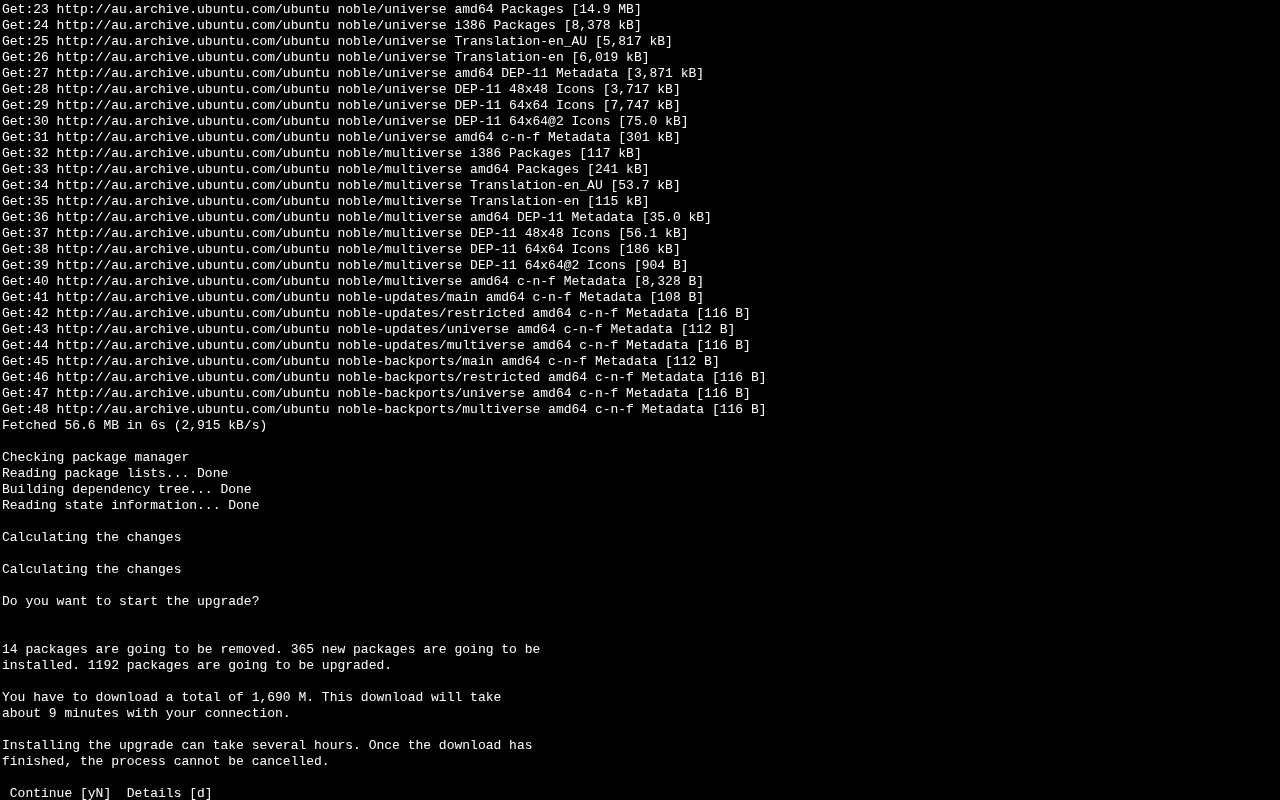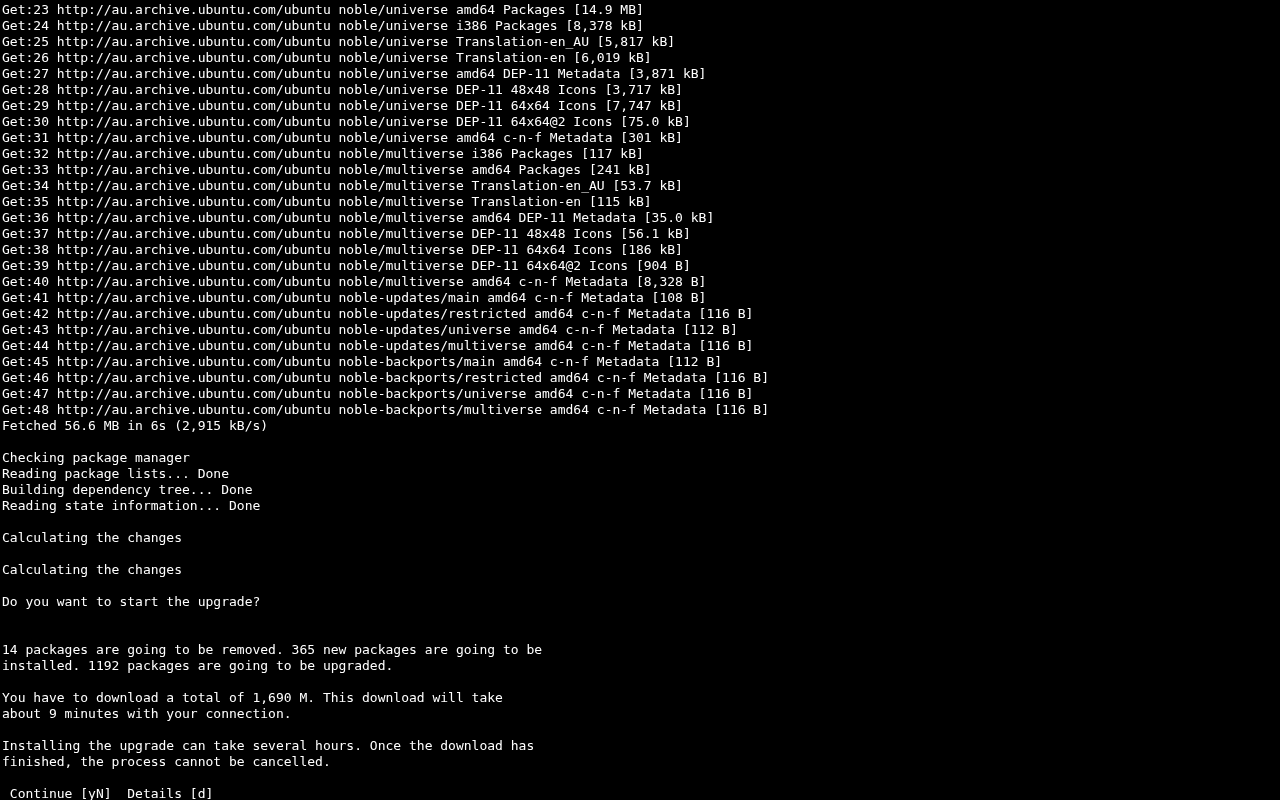--- a/index.html
+++ b/index.html
@@ -13,18 +13,18 @@
   pre.terminal {
     margin: 0;
     padding: 2px 0 0 2px;
     font-family: "DejaVu Sans Mono", "Liberation Mono", Consolas, monospace;
     font-size: 13px;
     line-height: 16px;
     color: #fff;
     white-space: pre;
     letter-spacing: 0;
   }
-  .line { display: block; }
+  .line { display: block; font-family: Liberation Mono, monospace; }
 </style>
 </head>
 <body>
 
 <pre class="terminal" id="term"><span class="line">Get:23 http://au.archive.ubuntu.com/ubuntu noble/universe amd64 Packages [14.9 MB]</span><span class="line">Get:24 http://au.archive.ubuntu.com/ubuntu noble/universe i386 Packages [8,378 kB]</span><span class="line">Get:25 http://au.archive.ubuntu.com/ubuntu noble/universe Translation-en_AU [5,817 kB]</span><span class="line">Get:26 http://au.archive.ubuntu.com/ubuntu noble/universe Translation-en [6,019 kB]</span><span class="line">Get:27 http://au.archive.ubuntu.com/ubuntu noble/universe amd64 DEP-11 Metadata [3,871 kB]</span><span class="line">Get:28 http://au.archive.ubuntu.com/ubuntu noble/universe DEP-11 48x48 Icons [3,717 kB]</span><span class="line">Get:29 http://au.archive.ubuntu.com/ubuntu noble/universe DEP-11 64x64 Icons [7,747 kB]</span><span class="line">Get:30 http://au.archive.ubuntu.com/ubuntu noble/universe DEP-11 64x64@2 Icons [75.0 kB]</span><span class="line">Get:31 http://au.archive.ubuntu.com/ubuntu noble/universe amd64 c-n-f Metadata [301 kB]</span><span class="line">Get:32 http://au.archive.ubuntu.com/ubuntu noble/multiverse i386 Packages [117 kB]</span><span class="line">Get:33 http://au.archive.ubuntu.com/ubuntu noble/multiverse amd64 Packages [241 kB]</span><span class="line">Get:34 http://au.archive.ubuntu.com/ubuntu noble/multiverse Translation-en_AU [53.7 kB]</span><span class="line">Get:35 http://au.archive.ubuntu.com/ubuntu noble/multiverse Translation-en [115 kB]</span><span class="line">Get:36 http://au.archive.ubuntu.com/ubuntu noble/multiverse amd64 DEP-11 Metadata [35.0 kB]</span><span class="line">Get:37 http://au.archive.ubuntu.com/ubuntu noble/multiverse DEP-11 48x48 Icons [56.1 kB]</span><span class="line">Get:38 http://au.archive.ubuntu.com/ubuntu noble/multiverse DEP-11 64x64 Icons [186 kB]</span><span class="line">Get:39 http://au.archive.ubuntu.com/ubuntu noble/multiverse DEP-11 64x64@2 Icons [904 B]</span><span class="line">Get:40 http://au.archive.ubuntu.com/ubuntu noble/multiverse amd64 c-n-f Metadata [8,328 B]</span><span class="line">Get:41 http://au.archive.ubuntu.com/ubuntu noble-updates/main amd64 c-n-f Metadata [108 B]</span><span class="line">Get:42 http://au.archive.ubuntu.com/ubuntu noble-updates/restricted amd64 c-n-f Metadata [116 B]</span><span class="line">Get:43 http://au.archive.ubuntu.com/ubuntu noble-updates/universe amd64 c-n-f Metadata [112 B]</span><span class="line">Get:44 http://au.archive.ubuntu.com/ubuntu noble-updates/multiverse amd64 c-n-f Metadata [116 B]</span><span class="line">Get:45 http://au.archive.ubuntu.com/ubuntu noble-backports/main amd64 c-n-f Metadata [112 B]</span><span class="line">Get:46 http://au.archive.ubuntu.com/ubuntu noble-backports/restricted amd64 c-n-f Metadata [116 B]</span><span class="line">Get:47 http://au.archive.ubuntu.com/ubuntu noble-backports/universe amd64 c-n-f Metadata [116 B]</span><span class="line">Get:48 http://au.archive.ubuntu.com/ubuntu noble-backports/multiverse amd64 c-n-f Metadata [116 B]</span><span class="line">Fetched 56.6 MB in 6s (2,915 kB/s)</span><span class="line">&nbsp;</span><span class="line">Checking package manager</span><span class="line">Reading package lists... Done</span><span class="line">Building dependency tree... Done</span><span class="line">Reading state information... Done</span><span class="line">&nbsp;</span><span class="line">Calculating the changes</span><span class="line">&nbsp;</span><span class="line">Calculating the changes</span><span class="line">&nbsp;</span><span class="line">Do you want to start the upgrade?</span><span class="line">&nbsp;</span><span class="line">&nbsp;</span><span class="line">14 packages are going to be removed. 365 new packages are going to be</span><span class="line">installed. 1192 packages are going to be upgraded.</span><span class="line">&nbsp;</span><span class="line">You have to download a total of 1,690 M. This download will take</span><span class="line">about 9 minutes with your connection.</span><span class="line">&nbsp;</span><span class="line">Installing the upgrade can take several hours. Once the download has</span><span class="line">finished, the process cannot be cancelled.</span><span class="line">&nbsp;</span><span class="line"> Continue [yN]  Details [d]</span></pre>
 
 </body></html>

